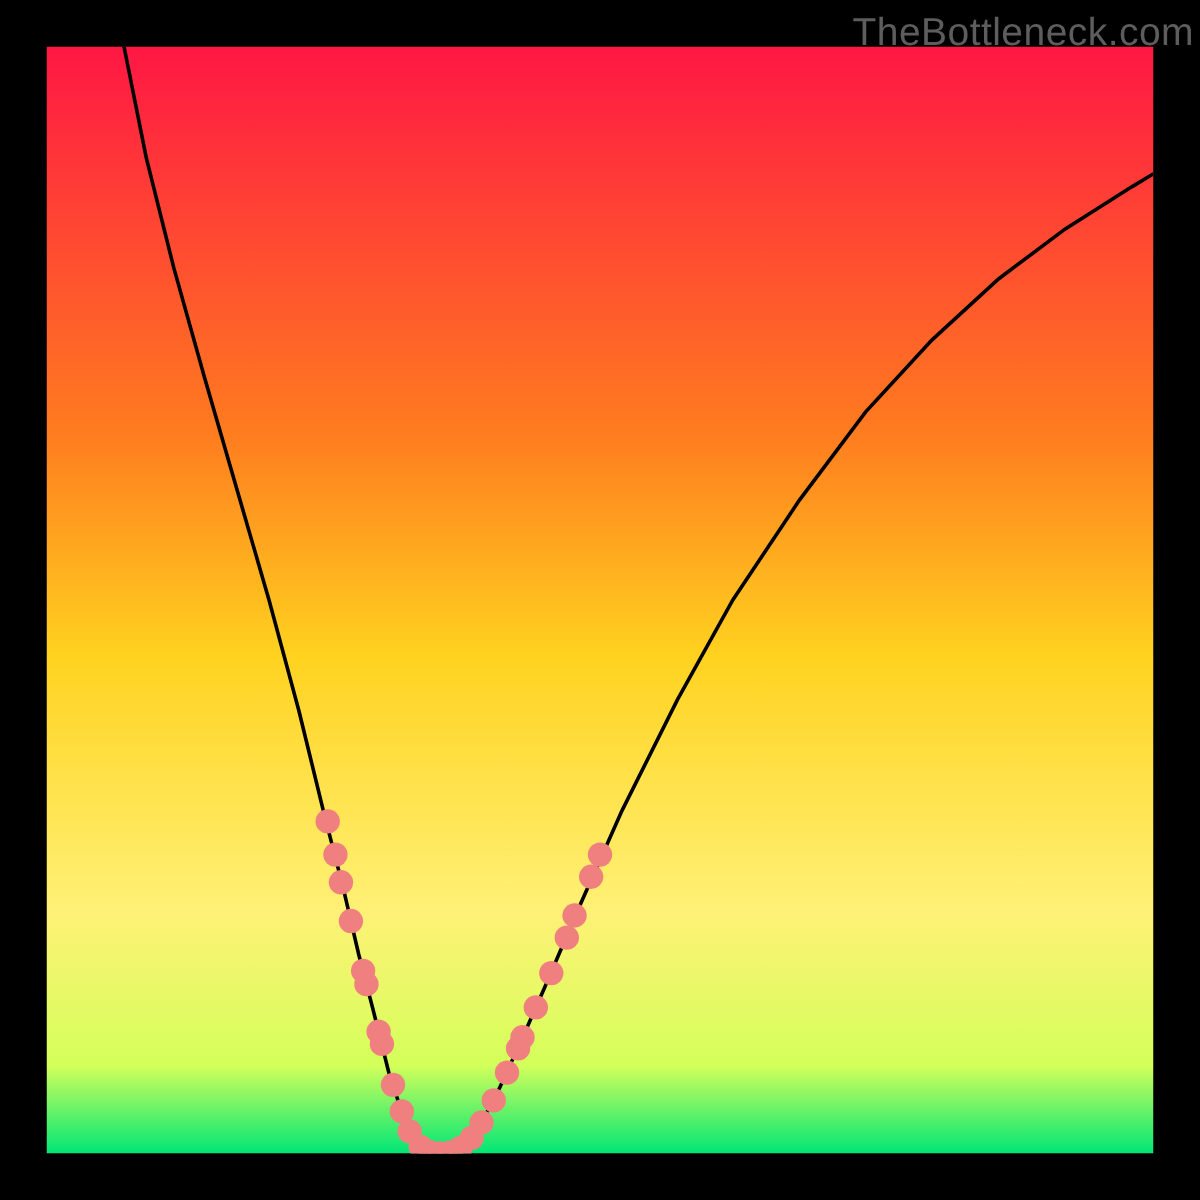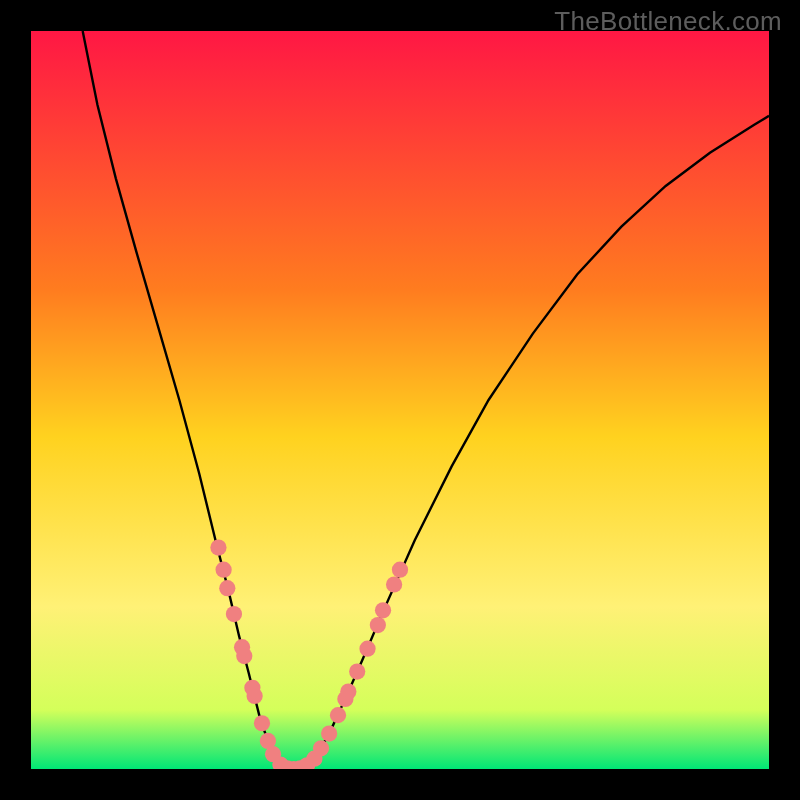--- a/index.html
+++ b/index.html
@@ -7,21 +7,21 @@
     width: 800px;
     height: 800px;
     background: #000;
     position: relative;
     font-family: Arial, Helvetica, sans-serif;
     overflow: hidden;
   }
   .watermark {
     position: absolute;
     top: 6px;
-    right: 18px;
+    right: 4px;
     color: #5d5d5d;
     font-size: 26px;
     font-weight: 400;
     z-index: 10;
     letter-spacing: 0.3px;
   }
   .plot {
     position: absolute;
     left: 31px;
     top: 31px;

